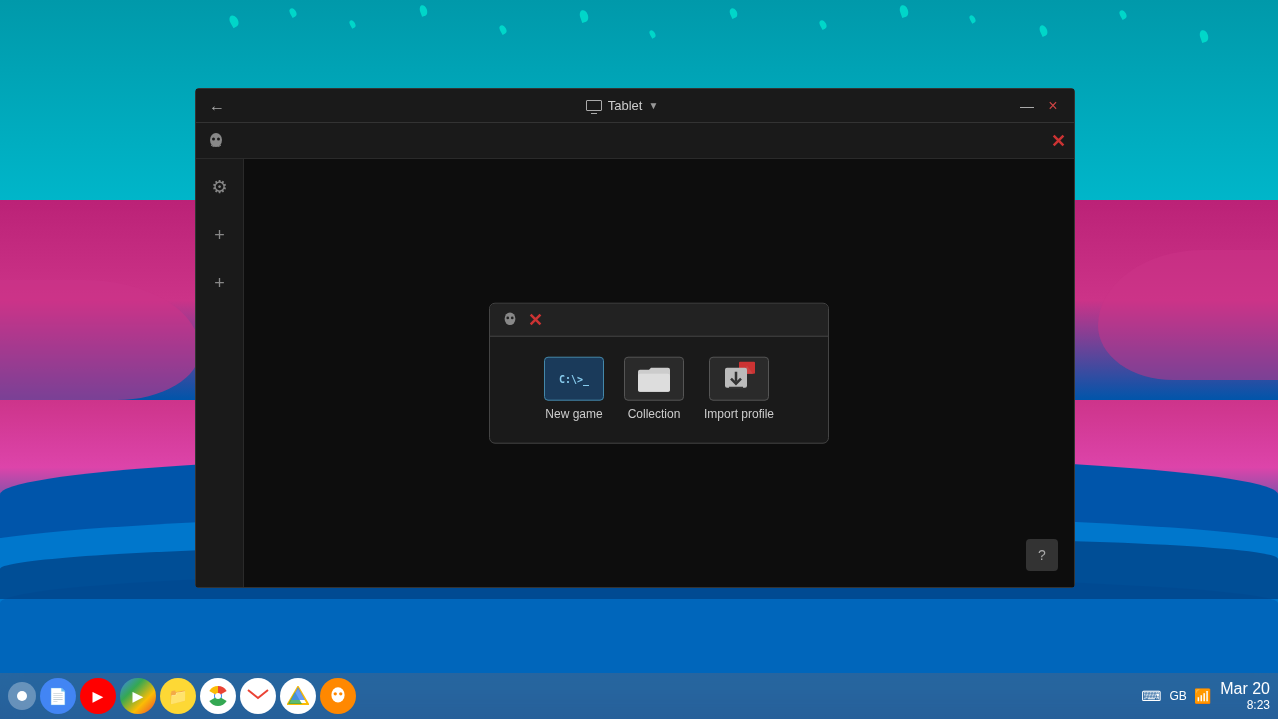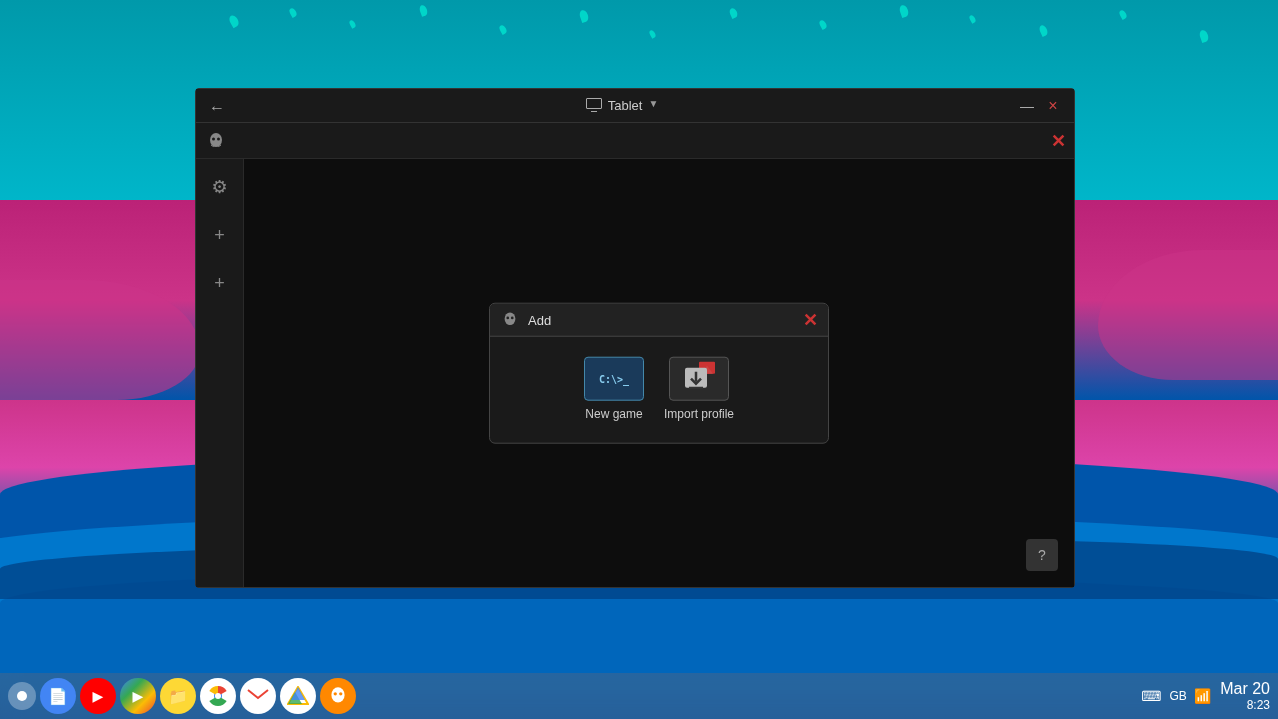--- a/index.html
+++ b/index.html
@@ -40,20 +40,21 @@
       justify-content: space-between;
       padding: 0 12px;
       height: 34px;
       background: #1a1a1a;
       border-bottom: 1px solid #333;
       flex-shrink: 0;
     }
 
     .window-title-center {
       display: flex;
+      align-items: center;
       gap: 6px;
       font-size: 13px;
       color: #ccc;
     }
 
     .window-controls {
       display: flex;
       gap: 8px;
       align-items: center;
     }
@@ -378,33 +379,41 @@
       <div class="add-dialog">
 
         <div class="dialog-titlebar">
           <div class="dialog-title-icon">
             <svg width="18" height="18" viewBox="0 0 20 20">
               <ellipse cx="10" cy="9" rx="6" ry="7" fill="#888"></ellipse>
               <circle cx="7.5" cy="8" r="1.5" fill="#222"></circle>
               <circle cx="12.5" cy="8" r="1.5" fill="#222"></circle>
             </svg>
           </div>
-          <span class="dialog-title-text">Add</span>
           <span class="dialog-close">✕</span>
         </div>
 
         <div class="dialog-content">
 
           <div class="dialog-option">
             <div class="option-icon icon-terminal">
               <span style="font-size:10px;font-family:monospace;color:#88ccee;font-weight:bold;">C:\&gt;_</span>
             </div>
             <span class="option-label">New game</span>
           </div>
 
+          <div class="dialog-option">
+            <div class="option-icon icon-collection">
+              <svg width="36" height="30" viewBox="0 0 36 30">
+                <path d="M2 8 Q2 6 4 6 L13 6 L15 4 L32 4 Q34 4 34 6 L34 26 Q34 28 32 28 L4 28 Q2 28 2 26 Z" fill="#ccc"></path>
+                <rect x="2" y="10" width="32" height="18" rx="2" fill="#ddd"></rect>
+              </svg>
+            </div>
+            <span class="option-label">Collection</span>
+          </div>
 
           <div class="dialog-option">
             <div class="option-icon icon-import">
 
               <svg width="40" height="38" viewBox="0 0 40 38">
 
                 <rect x="20" y="2" width="16" height="12" rx="1" fill="#cc3333"></rect>
                 <polygon points="22,14 28,6 34,14" fill="#cc4444"></polygon>
 
                 <rect x="6" y="8" width="22" height="20" rx="2" fill="#bbb"></rect>

